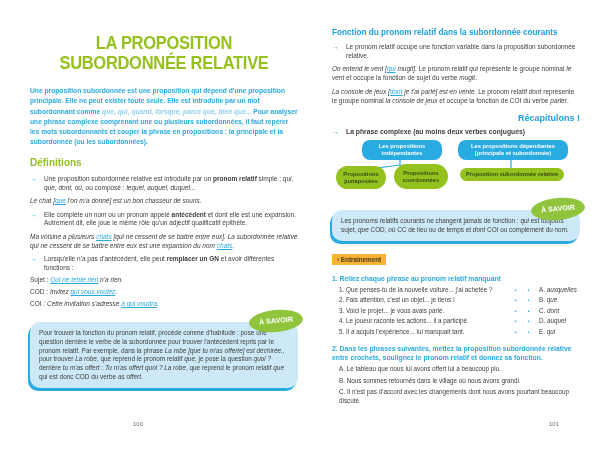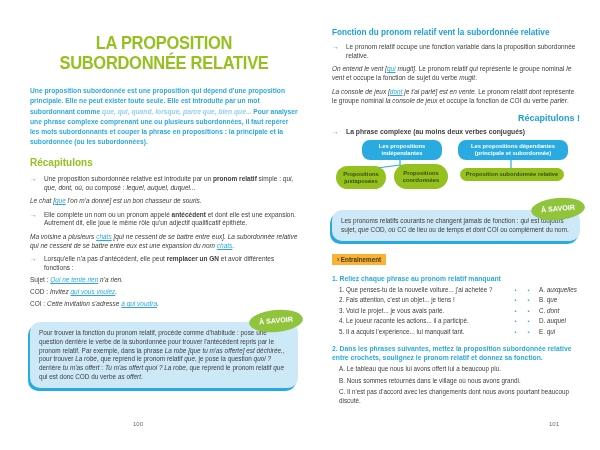--- a/index.html
+++ b/index.html
@@ -82,21 +82,21 @@
 <div id="spread">
 
   <div class="page" id="page-left">
     <div class="main-title">
       <div>LA PROPOSITION</div>
       <div>SUBORDONNÉE RELATIVE</div>
     </div>
 
     <p class="intro"><span>Une proposition subordonnée est une proposition qui dépend d'une proposition principale. Elle ne peut exister toute seule. Elle est introduite par un mot subordonnant comme </span><span class="il">que, qui, quand, lorsque, parce que, bien que...</span><span> Pour analyser une phrase complexe comprenant une ou plusieurs subordonnées, il faut repérer les mots subordonnants et couper la phrase en propositions : la principale et la subordonnée (ou les subordonnées).</span></p>
 
-    <div class="h-green">Récapitulons</div>
+    <div class="h-green">Définitions</div>
 
     <div class="bullet">
       <span class="arrow">→</span>
       <div class="btext"><span>Une proposition subordonnée relative est introduite par un </span><span class="b">pronom relatif</span><span> simple : </span><span class="i">qui, que, dont, où,</span><span> ou composé : </span><span class="i">lequel, auquel, duquel...</span></div>
     </div>
     <p class="example"><span class="i">Le chat [</span><span class="u">que</span><span class="i"> l'on m'a donné] est un bon chasseur de souris.</span></p>
 
     <div class="bullet">
       <span class="arrow">→</span>
       <div class="btext"><span>Elle complète un nom ou un pronom appelé </span><span class="b">antécédent</span><span> et dont elle est une expansion. Autrement dit, elle joue le même rôle qu'un adjectif qualificatif épithète.</span></div>
@@ -111,21 +111,21 @@
     <p class="fn-line"><span>COD : </span><span class="i">Invitez </span><span class="u">qui vous voulez</span><span class="i">.</span></p>
     <p class="fn-line"><span>COI : </span><span class="i">Cette invitation s'adresse </span><span class="u">à qui voudra</span><span class="i">.</span></p>
 
     <div class="savoir-box" id="savoir-left">
       <div class="savoir-bubble">À SAVOIR</div>
       <span><span>Pour trouver la fonction du pronom relatif, procède comme d'habitude : pose une question derrière le verbe de la subordonnée pour trouver l'antécédent repris par le pronom relatif. Par exemple, dans la phrase </span><span class="i">La robe [que tu m'as offerte] est déchirée.</span><span>, pour trouver </span><span class="i">La robe</span><span>, que reprend le pronom relatif </span><span class="i">que</span><span>, je pose la question </span><span class="i">quoi ?</span><span> derrière </span><span class="i">tu m'as offert</span><span> : </span><span class="i">Tu m'as offert quoi ? La robe</span><span>, que reprend le pronom relatif </span><span class="i">que</span><span> qui est donc COD du verbe </span><span class="i">as offert</span><span>.</span></span>
     </div>
   </div>
 
   <div class="page" id="page-right">
-    <div class="h-blue-lg">Fonction du pronom relatif vent la subordonnée relative</div>
+    <div class="h-blue-lg">Fonction du pronom relatif dans la subordonnée courants</div>
 
     <div class="bullet">
       <span class="arrow">→</span>
       <div class="btext">Le pronom relatif occupe une fonction variable dans la proposition subordonnée relative.</div>
     </div>
     <p class="example"><span class="i">On entend le vent [</span><span class="u">qui</span><span class="i"> mugit].</span><span> Le pronom relatif </span><span class="i">qui</span><span> représente le groupe nominal </span><span class="i">le vent</span><span> et occupe la fonction de sujet du verbe </span><span class="i">mugit</span><span>.</span></p>
     <p class="example"><span class="i">La console de jeux [</span><span class="u">dont</span><span class="i"> je t'ai parlé] est en vente.</span><span> Le pronom relatif </span><span class="i">dont</span><span> représente le groupe nominal </span><span class="i">la console de jeux</span><span> et occupe la fonction de COI du verbe </span><span class="i">parler</span><span>.</span></p>
 
     <div class="h-blue-md">Récapitulons !</div>
     <div class="bullet recap-bullet">

